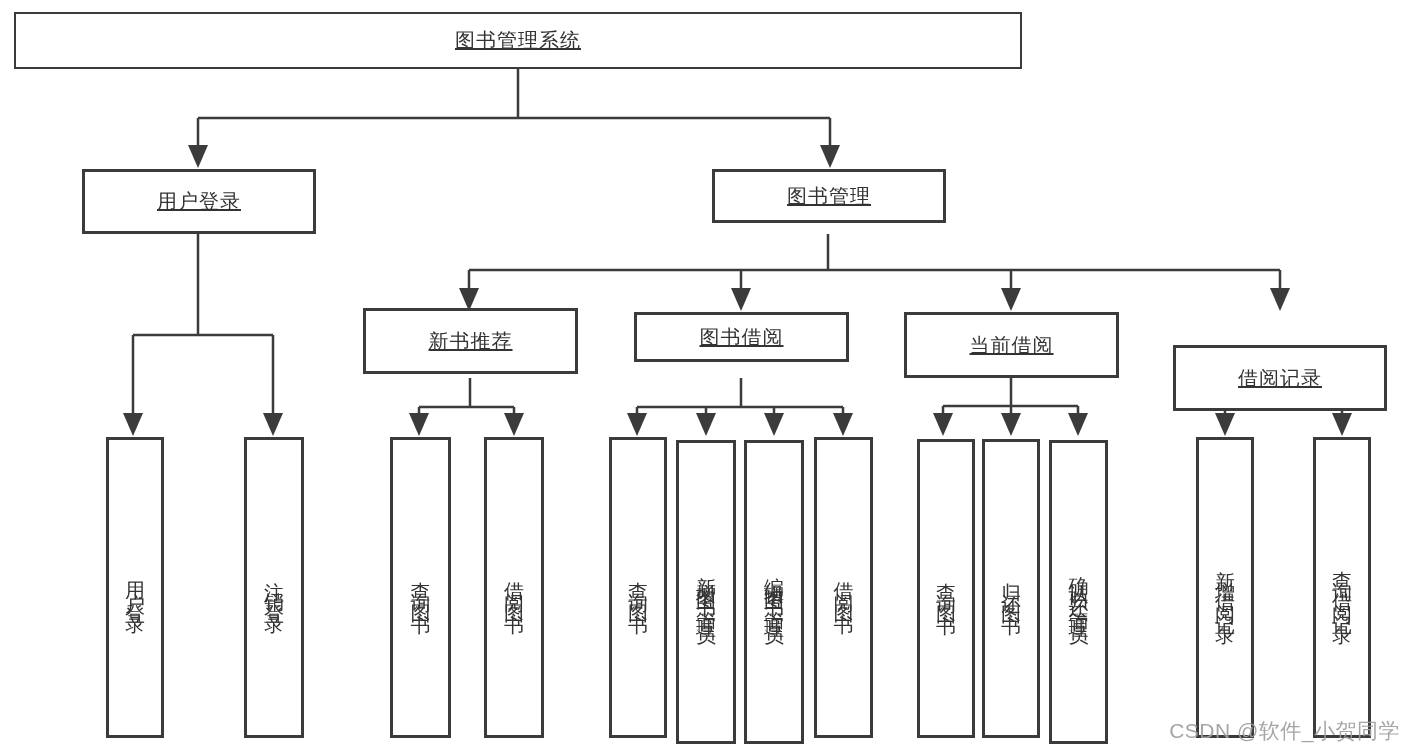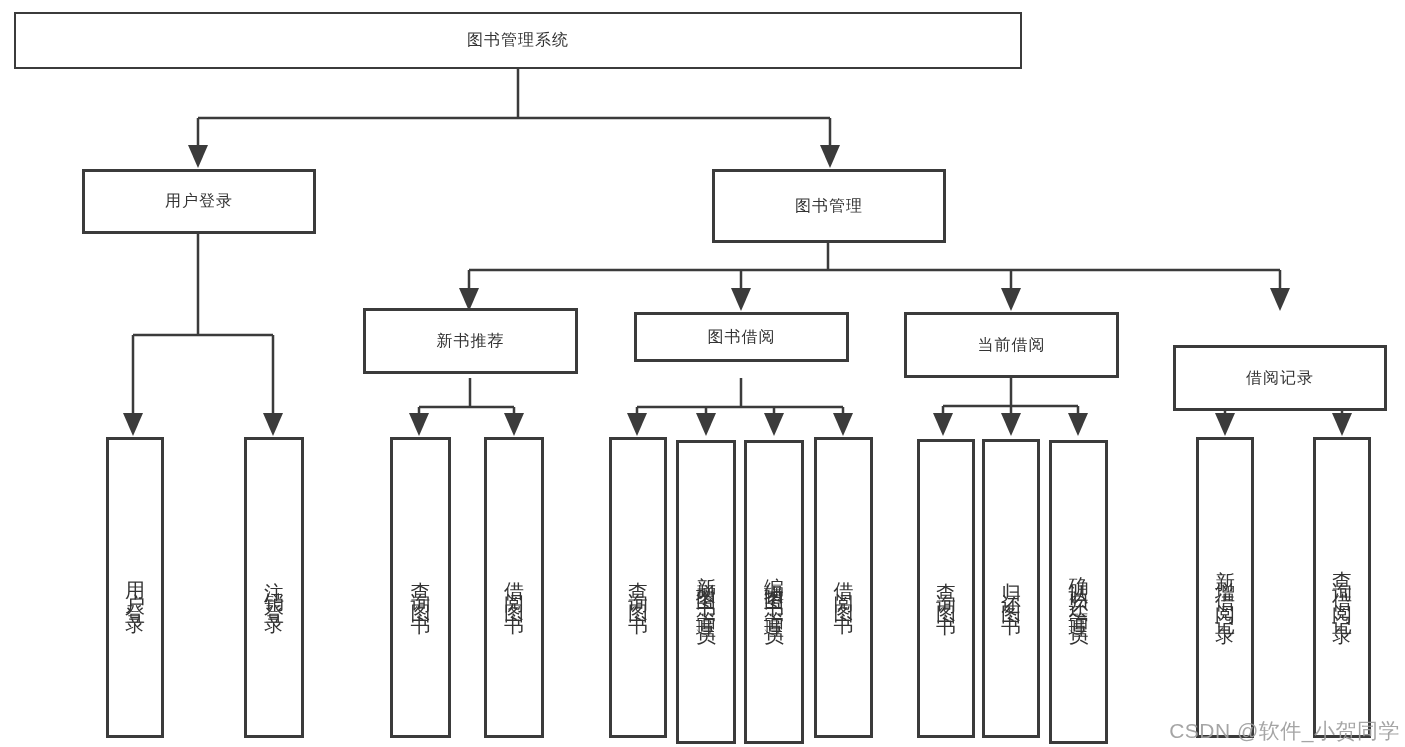--- a/index.html
+++ b/index.html
@@ -15,21 +15,21 @@
   }
   .connector{position:absolute;left:0;top:0;width:1405px;height:747px;display:block;}
   .connector path{fill:none;stroke:var(--line);stroke-width:2.5;}
   .connector polygon{fill:var(--line);stroke:none;}
   .node{
     position:absolute;box-sizing:border-box;border:3px solid var(--line);
     background:var(--box-background);display:flex;align-items:center;justify-content:center;
     color:var(--text);
   }
   .root{border-width:2px;}
-  .hbox span{font-size:16px;letter-spacing:1px;white-space:nowrap;}
+  .hbox span{font-size:20px;letter-spacing:1px;white-space:nowrap;text-decoration:underline;}
   .vbox span{
     writing-mode:vertical-rl;text-orientation:mixed;
     font-size:20px;line-height:1.05;letter-spacing:11px;white-space:nowrap;
   }
   .vbox span.long{letter-spacing:7px;}
   .watermark{
     position:absolute;right:5px;bottom:2px;z-index:5;
     font-size:21px;font-weight:normal;letter-spacing:0.5px;
     color:var(--watermark);opacity:0.92;white-space:nowrap;
   }
@@ -82,21 +82,21 @@
     </g>
   </svg>
 
   <div class="node hbox root" style="left:14px;top:12px;width:1008px;height:57px;">
     <span>图书管理系统</span>
   </div>
 
   <div class="node hbox" style="left:82px;top:169px;width:234px;height:65px;">
     <span>用户登录</span>
   </div>
-  <div class="node hbox" style="left:712px;top:169px;width:234px;height:74px;">
+  <div class="node hbox" style="left:712px;top:169px;width:234px;height:54px;">
     <span>图书管理</span>
   </div>
 
   <div class="node vbox" style="left:106px;top:437px;width:58px;height:301px;">
     <span>用户登录</span>
   </div>
   <div class="node vbox" style="left:244px;top:437px;width:60px;height:301px;">
     <span>注销登录</span>
   </div>
 

